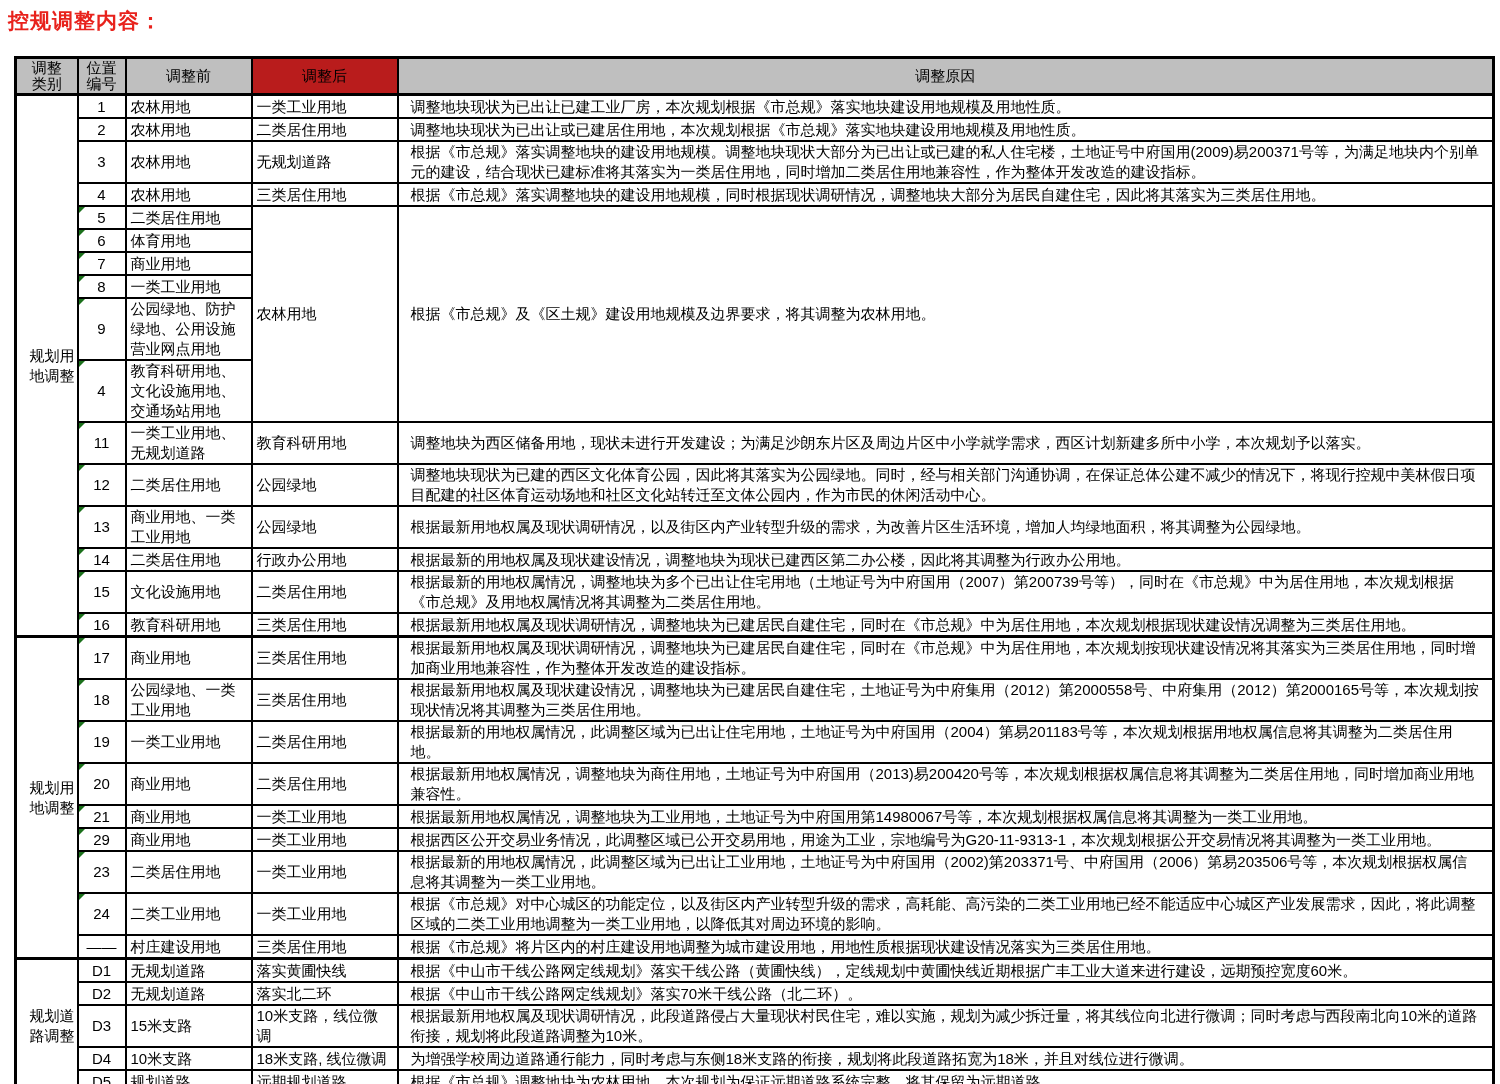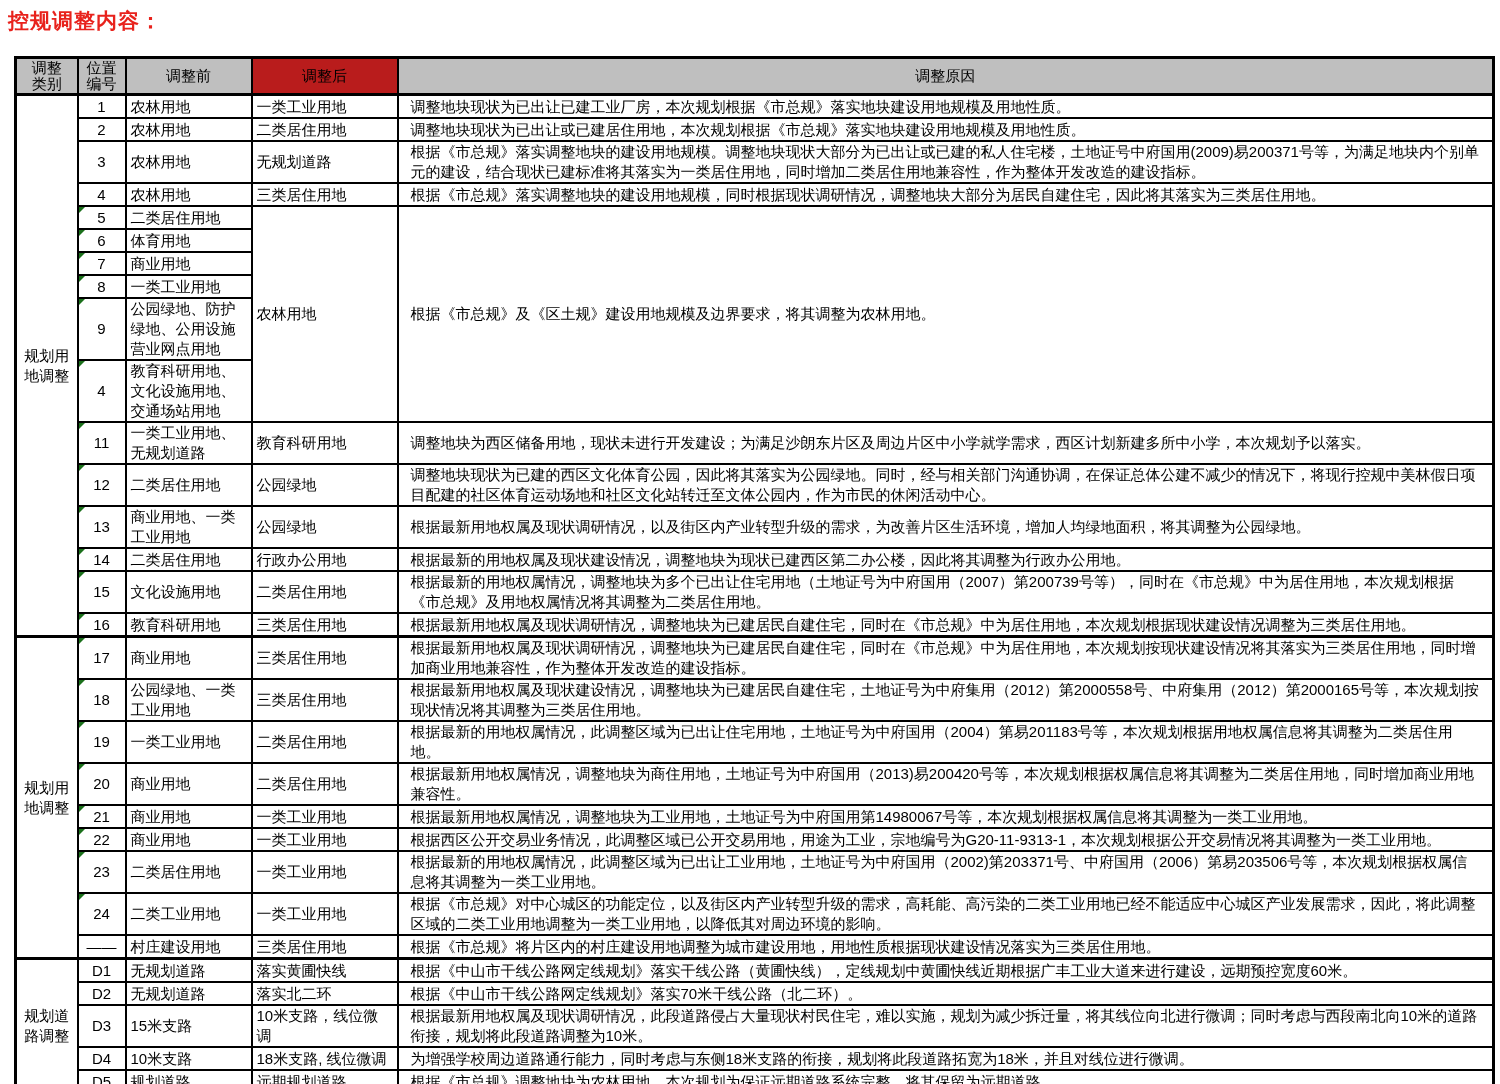--- a/index.html
+++ b/index.html
@@ -44,21 +44,21 @@
     font-weight: normal;
     text-align: center;
     white-space: pre-line;
     height: 34px;
     line-height: 16px;
     padding: 0 2px;
     border-bottom: 2px solid #000;
   }
   table.adjust th.after-h { background: #b91c1c; }
   td.cat {
-    text-align: center;
+    text-align: right;
     white-space: pre-line;
     padding: 12px 2px;
   }
   td.num {
     text-align: center;
     position: relative;
     padding: 0 1px;
     height: 21px;
   }
   span.flag {
@@ -221,21 +221,21 @@
           <td class="after-cell">二类居住用地</td>
           <td class="reason">根据最新用地权属情况，调整地块为商住用地，土地证号为中府国用（2013)易200420号等，本次规划根据权属信息将其调整为二类居住用地，同时增加商业用地兼容性。</td>
         </tr>
         <tr>
           <td class="num"><span class="flag"></span><span>21</span></td>
           <td class="before">商业用地</td>
           <td class="after-cell">一类工业用地</td>
           <td class="reason">根据最新用地权属情况，调整地块为工业用地，土地证号为中府国用第14980067号等，本次规划根据权属信息将其调整为一类工业用地。</td>
         </tr>
         <tr>
-          <td class="num"><span class="flag"></span><span>22</span></td>
+          <td class="num"><span class="flag"></span><span>29</span></td>
           <td class="before">商业用地</td>
           <td class="after-cell">一类工业用地</td>
           <td class="reason">根据西区公开交易业务情况，此调整区域已公开交易用地，用途为工业，宗地编号为G20-11-9313-1，本次规划根据公开交易情况将其调整为一类工业用地。</td>
         </tr>
         <tr>
           <td class="num"><span class="flag"></span><span>23</span></td>
           <td class="before">二类居住用地</td>
           <td class="after-cell">一类工业用地</td>
           <td class="reason">根据最新的用地权属情况，此调整区域为已出让工业用地，土地证号为中府国用（2002)第203371号、中府国用（2006）第易203506号等，本次规划根据权属信息将其调整为一类工业用地。</td>
         </tr>

